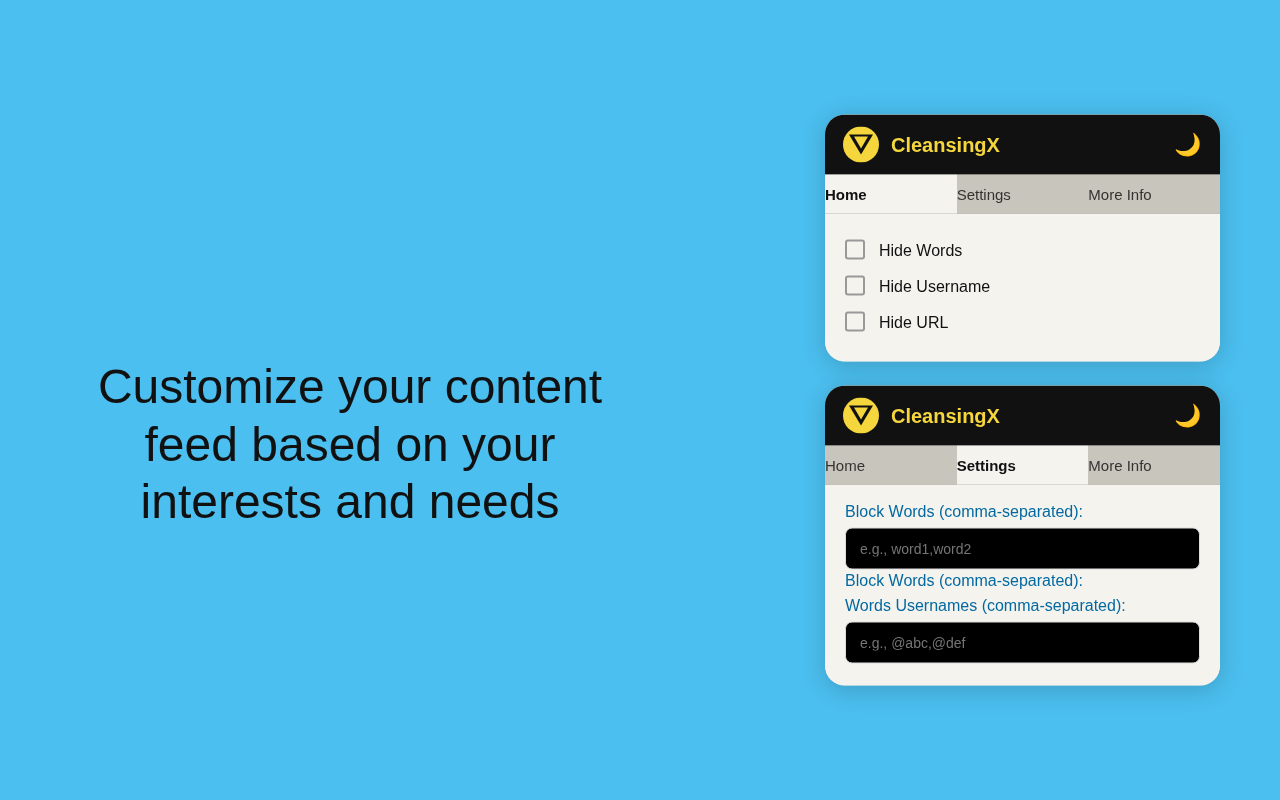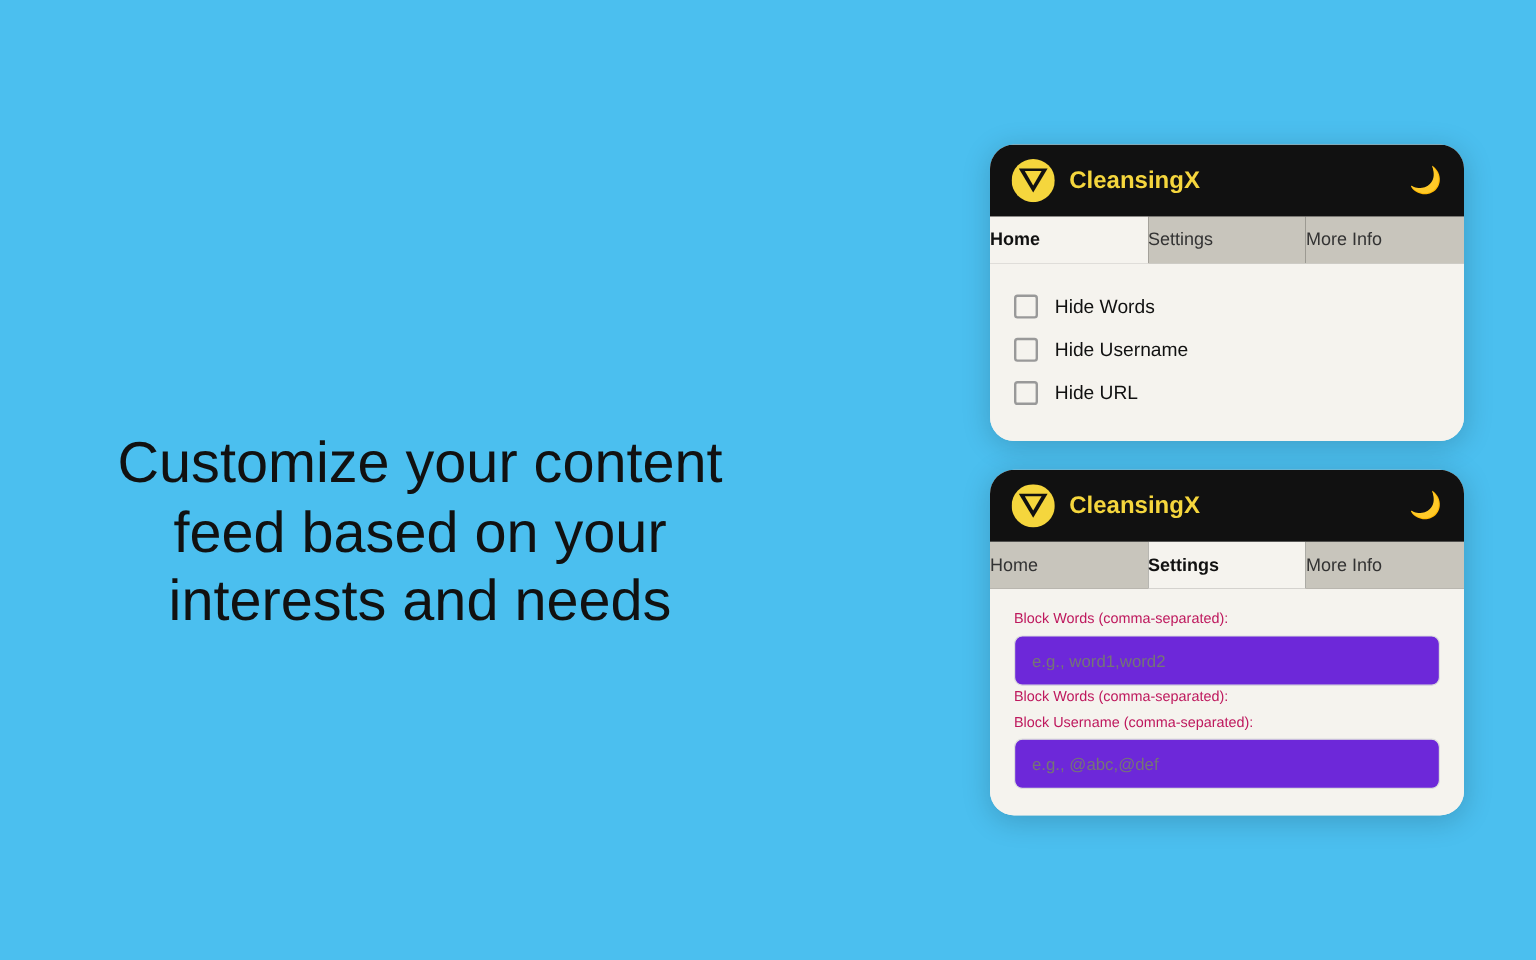--- a/index.html
+++ b/index.html
@@ -123,35 +123,35 @@
       flex-shrink: 0;
     }
 
     
     .panel-body-settings {
       background: #f5f3ee;
       padding: 16px 20px 22px 20px;
     }
 
     .field-label {
-      font-size: 12px;
-      color: #be185d;
+      font-size: 16px;
+      color: #0369a1;
       margin-bottom: 7px;
       margin-top: 14px;
       font-weight: 400;
     }
 
     .field-label:first-child {
       margin-top: 2px;
     }
 
     .field-input {
       width: 100%;
       padding: 12px 14px;
-      background: #6d28d9;
+      background: #000000;
       border: 1.5px solid #ddd;
       border-radius: 7px;
       font-size: 14px;
       color: #aaa;
       outline: none;
     }
   </style>
 </head>
 <body>
 
@@ -214,19 +214,19 @@
 
     <div class="panel-body-settings">
       <div>
         <div class="field-label">Block Words (comma-separated):</div>
         <input class="field-input" type="text" placeholder="e.g., word1,word2" style="">
       </div>
       <div>
         <div class="field-label">Block Words (comma-separated):</div>
       </div>
       <div>
-        <div class="field-label">Block Username (comma-separated):</div>
+        <div class="field-label">Words Usernames (comma-separated):</div>
         <input class="field-input" type="text" placeholder="e.g., @abc,@def" style="">
       </div>
     </div>
   </div>
 
 </div>
 
 </body></html>

